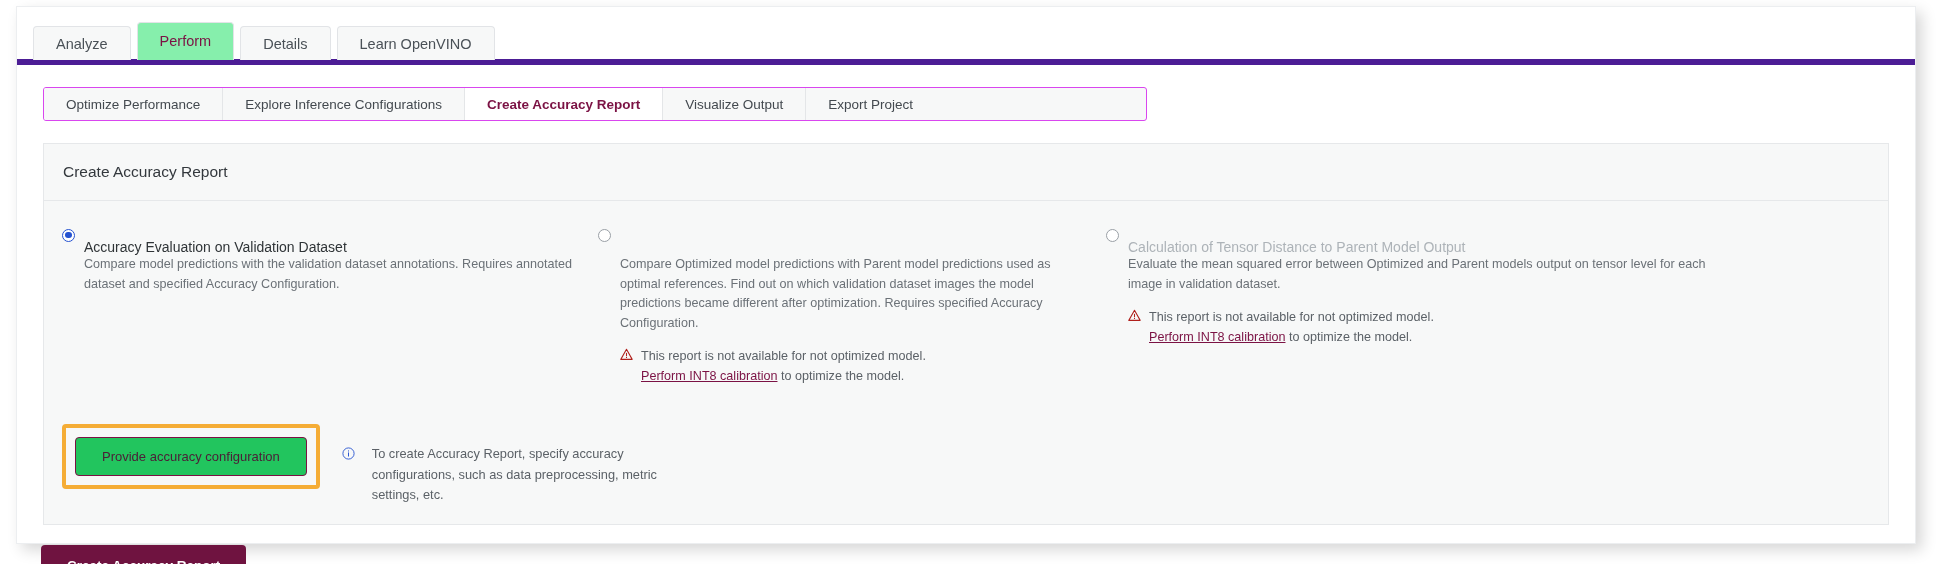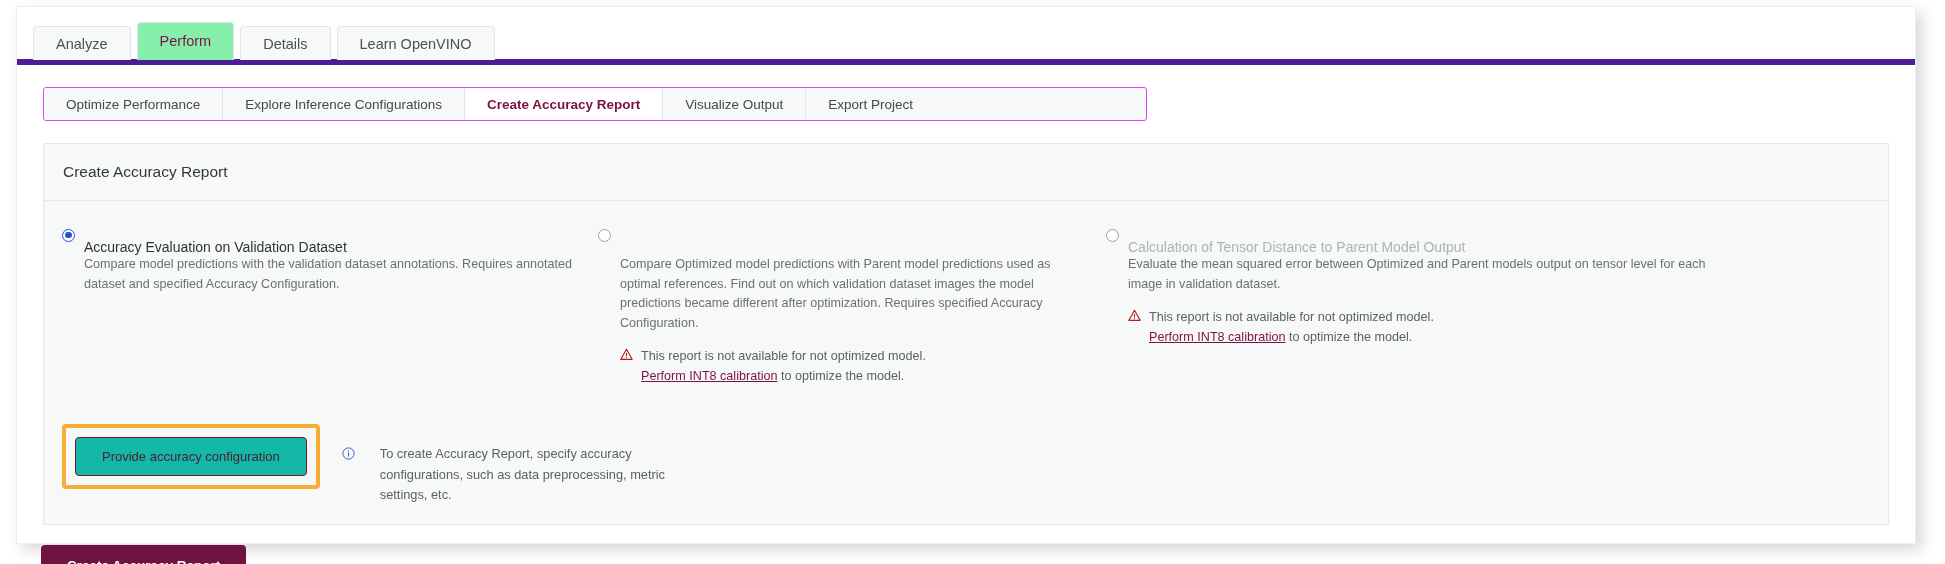--- a/index.html
+++ b/index.html
@@ -211,31 +211,31 @@
     border: 4px solid #f5ad36;
     border-radius: 4px;
     padding: 9px;
     box-sizing: border-box;
     background: transparent;
   }
   .btn-outline {
     display: block;
     font-size: 13px;
     color: #4b2037;
-    background: #14b8a6;
+    background: #22c55e;
     border: 1px solid #7b1244;
     border-radius: 4px;
     padding: 11px 26px;
     cursor: pointer;
     white-space: nowrap;
     font-family: "Liberation Sans", sans-serif;
   }
   .info-block {
     display: flex;
-    gap: 25px;
+    gap: 17px;
     margin: 20px 0 0 22px;
     font-size: 12.8px;
     line-height: 1.6;
     color: #5b6167;
   }
   .info-icon { flex: 0 0 auto; margin-top: 2px; }
   .info-text { max-width: 320px; }
 
   
   .footer {

